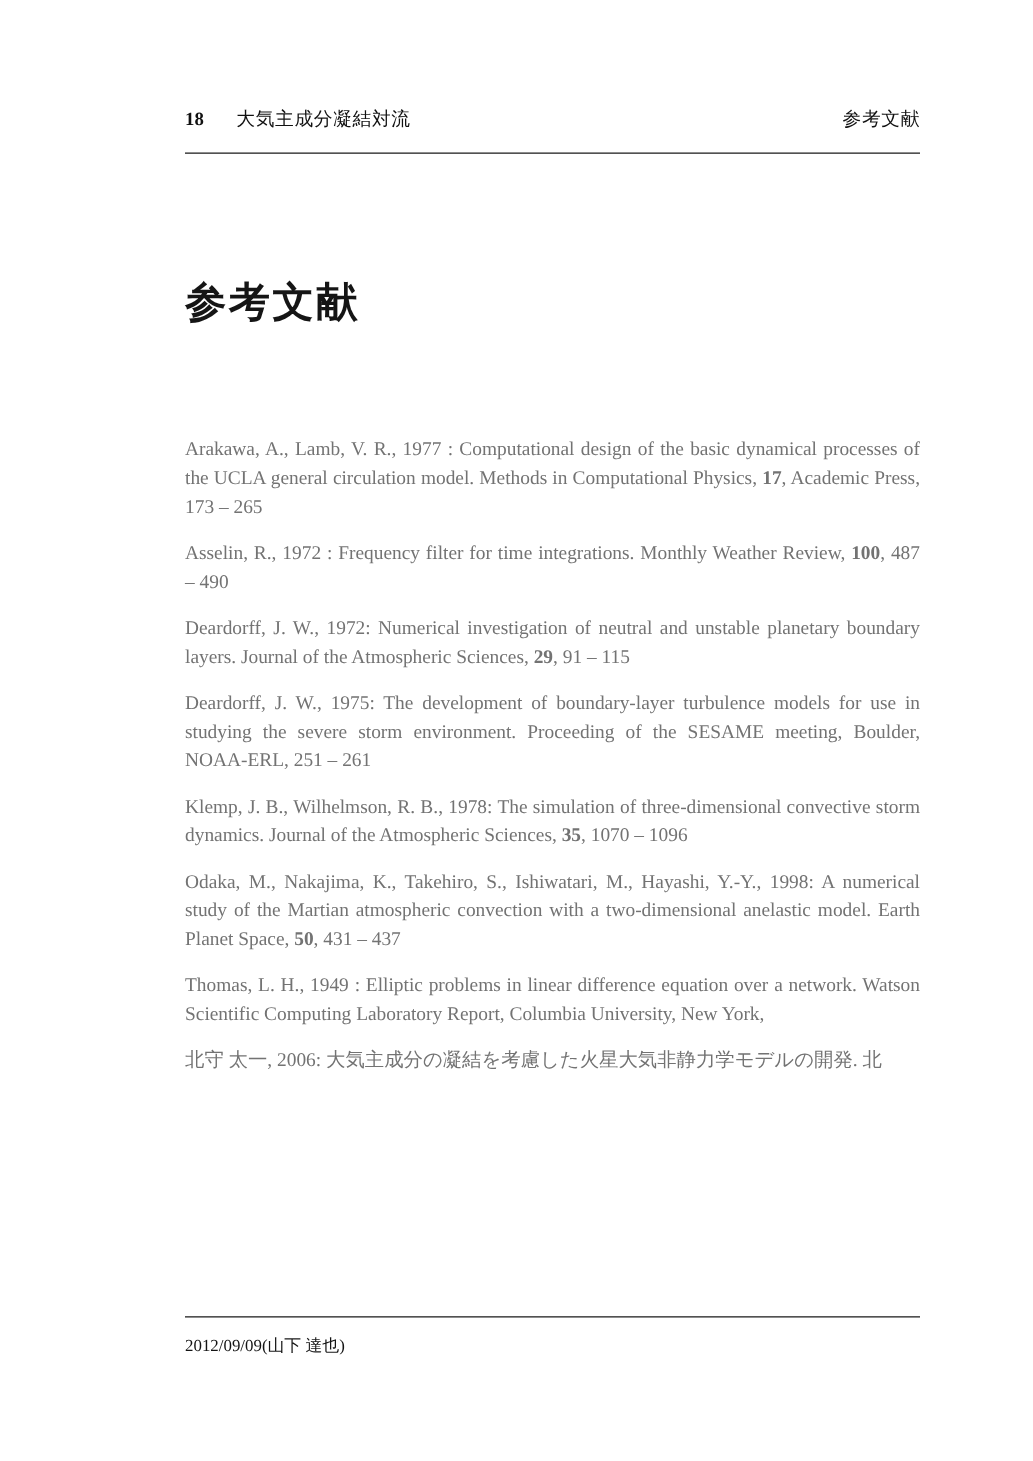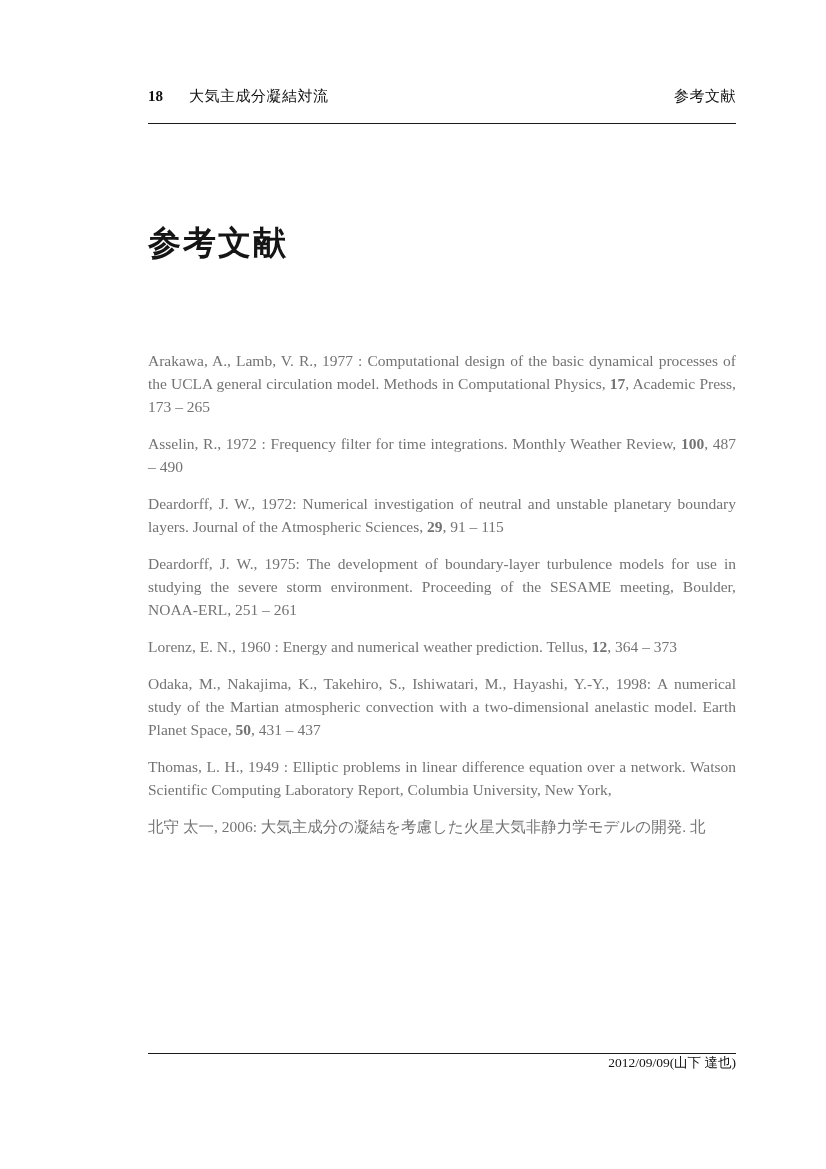--- a/index.html
+++ b/index.html
@@ -68,25 +68,24 @@
   p.reference .vol {
     font-weight: bold;
   }
   
   .page-footer {
     position: absolute;
     left: 148px;
     top: 1053px;
     width: 588px;
     border-top: 1.2px solid #1a1a1a;
-    padding-top: 0;
+    padding-top: 14px;
     font-size: 13.5px;
     line-height: 17px;
     color: #141414;
-    text-align: right;
   }
 </style>
 </head>
 <body>
 
 <div class="page-content">
 
   <div class="running-header">
     <span class="pagenum">18</span>
     <span class="head-left jp-sans">大気主成分凝結対流</span>
@@ -94,21 +93,21 @@
     <span class="head-right jp-sans">参考文献</span>
   </div>
 
   <h1 class="chapter-title">参考文献</h1>
 
   <div class="references">
       <p class="reference"><span>Arakawa, A., Lamb, V. R., 1977 : Computational design of the basic dynamical processes of the UCLA general circulation model. Methods in Computational Physics, </span><span class="vol">17</span><span>, Academic Press, 173 – 265</span></p>
       <p class="reference"><span>Asselin, R., 1972 : Frequency filter for time integrations. Monthly Weather Review, </span><span class="vol">100</span><span>, 487 – 490</span></p>
       <p class="reference"><span>Deardorff, J. W., 1972: Numerical investigation of neutral and unstable planetary boundary layers. Journal of the Atmospheric Sciences, </span><span class="vol">29</span><span>, 91 – 115</span></p>
       <p class="reference"><span>Deardorff, J. W., 1975: The development of boundary-layer turbulence models for use in studying the severe storm environment. Proceeding of the SESAME meeting, Boulder, NOAA-ERL, 251 – 261</span></p>
-      <p class="reference"><span>Lorenz, E. N., 1960 : Energy and numerical weather prediction. Tellus, </span><span class="vol">12</span><span>, 364 – 373</span></p>
+      <p class="reference"><span>Klemp, J. B., Wilhelmson, R. B., 1978: The simulation of three-dimensional convective storm dynamics. Journal of the Atmospheric Sciences, </span><span class="vol">35</span><span>, 1070 – 1096</span></p>
       <p class="reference"><span>Odaka, M., Nakajima, K., Takehiro, S., Ishiwatari, M., Hayashi, Y.-Y., 1998: A numerical study of the Martian atmospheric convection with a two-dimensional anelastic model. Earth Planet Space, </span><span class="vol">50</span><span>, 431 – 437</span></p>
       <p class="reference"><span>Thomas, L. H., 1949 : Elliptic problems in linear difference equation over a network. Watson Scientific Computing Laboratory Report, Columbia University, New York,</span></p>
       <p class="reference"><span>北守 太一, 2006: 大気主成分の凝結を考慮した火星大気非静力学モデルの開発. 北</span></p>
     </div>
 
 </div>
 
 <div class="page-footer">
   <span>2012/09/09(山下 達也)</span>
 </div>

